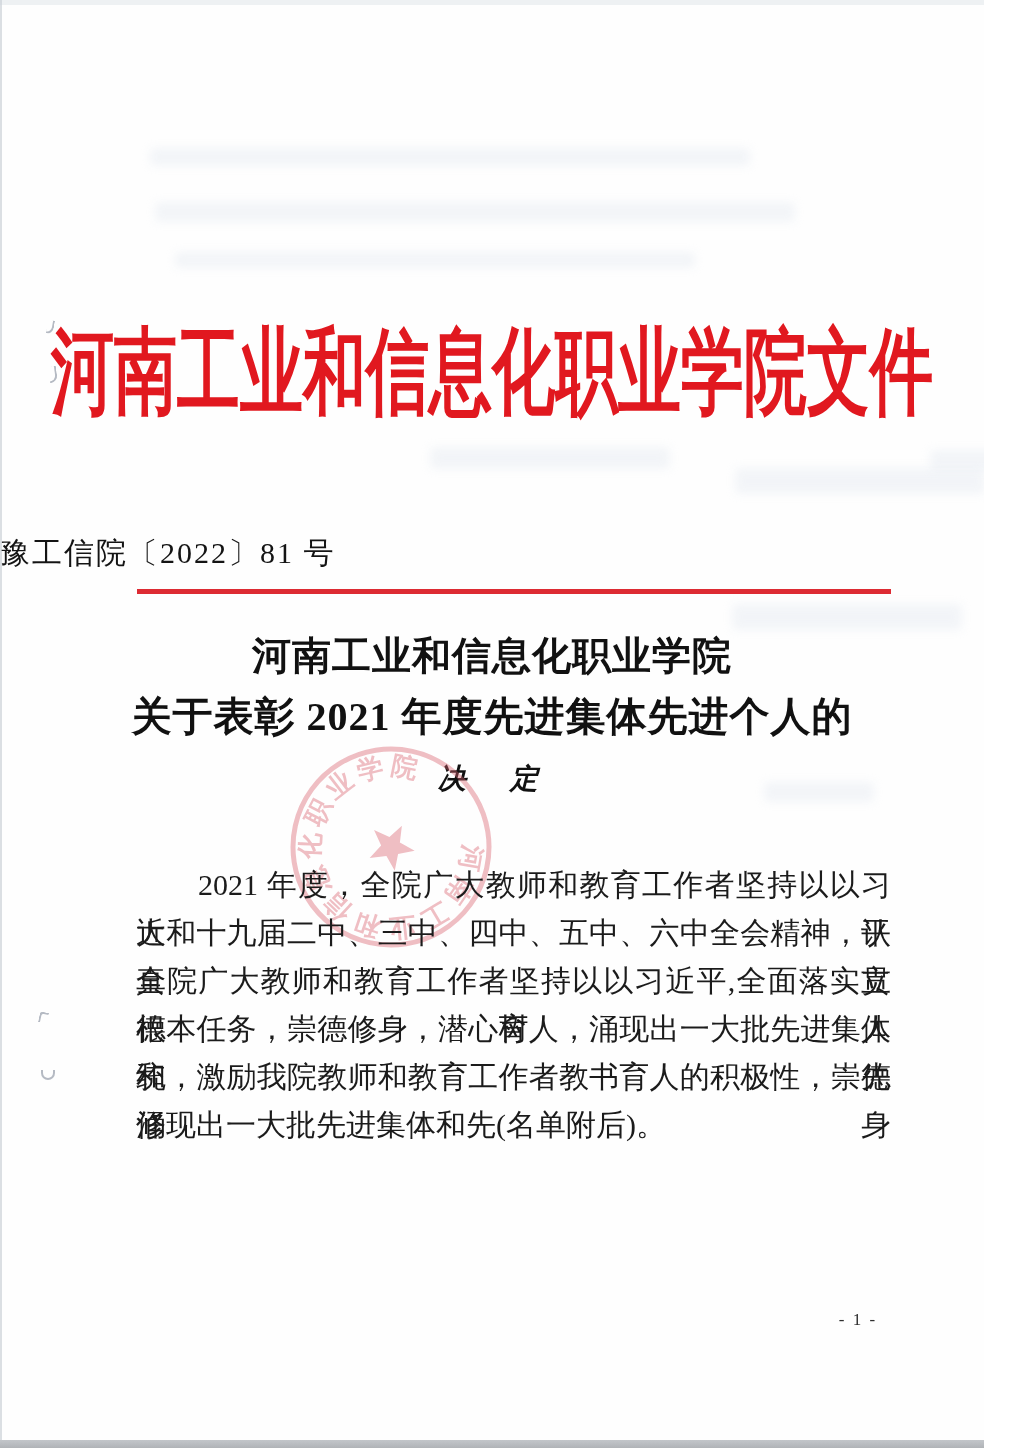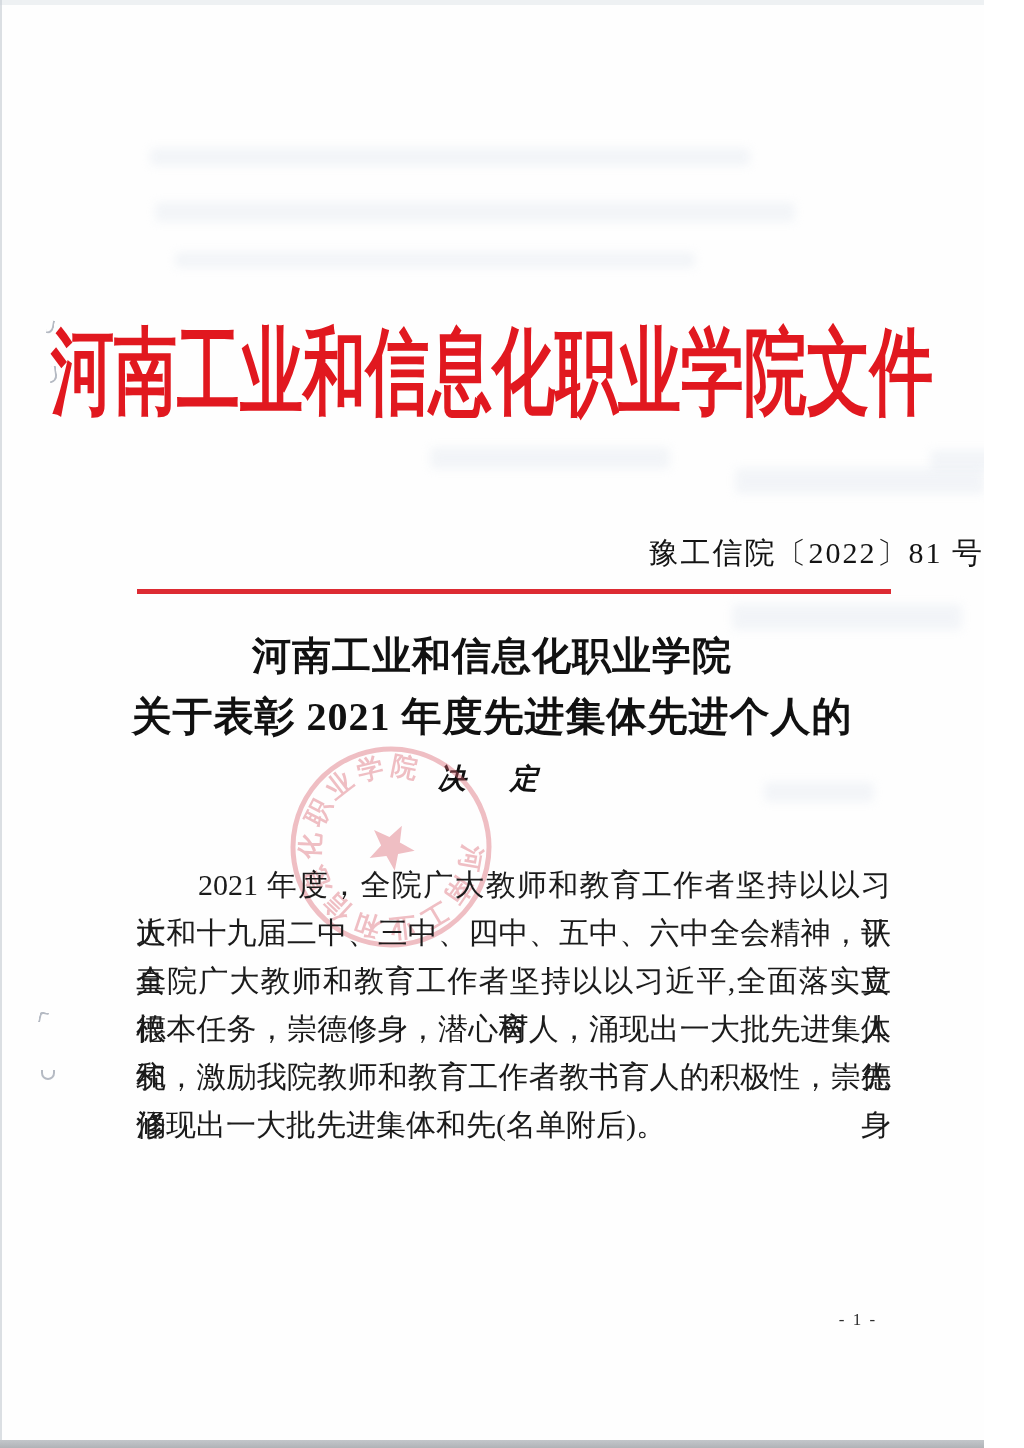--- a/index.html
+++ b/index.html
@@ -25,21 +25,21 @@
   
   .masthead{
     position:absolute;left:0;right:0;top:312px;height:120px;line-height:120px;
     text-align:center;font-size:63px;font-weight:900;color:#e1181f;
     transform:scaleY(1.5);transform-origin:50% 50%;
     white-space:nowrap;letter-spacing:0;
   }
   
   .doc-number{
     position:absolute;left:0;right:0;top:532px;height:42px;line-height:42px;
-    text-align:right;font-size:30px;color:#141414;letter-spacing:2px;
+    text-align:left;font-size:30px;color:#141414;letter-spacing:2px;
   }
   
   .red-rule{position:absolute;left:137px;top:589px;width:754px;height:5px;background:#dd2b33;}
   
   .doc-title{position:absolute;left:64px;right:64px;top:626px;text-align:center;font-weight:700;color:#111;}
   .doc-title .t1{font-size:39px;line-height:60px;letter-spacing:1px;}
   .doc-title .t2{font-size:40px;line-height:62px;letter-spacing:1px;text-align:center;}
   .doc-title .t3{font-size:28px;line-height:62px;letter-spacing:8px;font-style:italic;}
   
   .seal{

